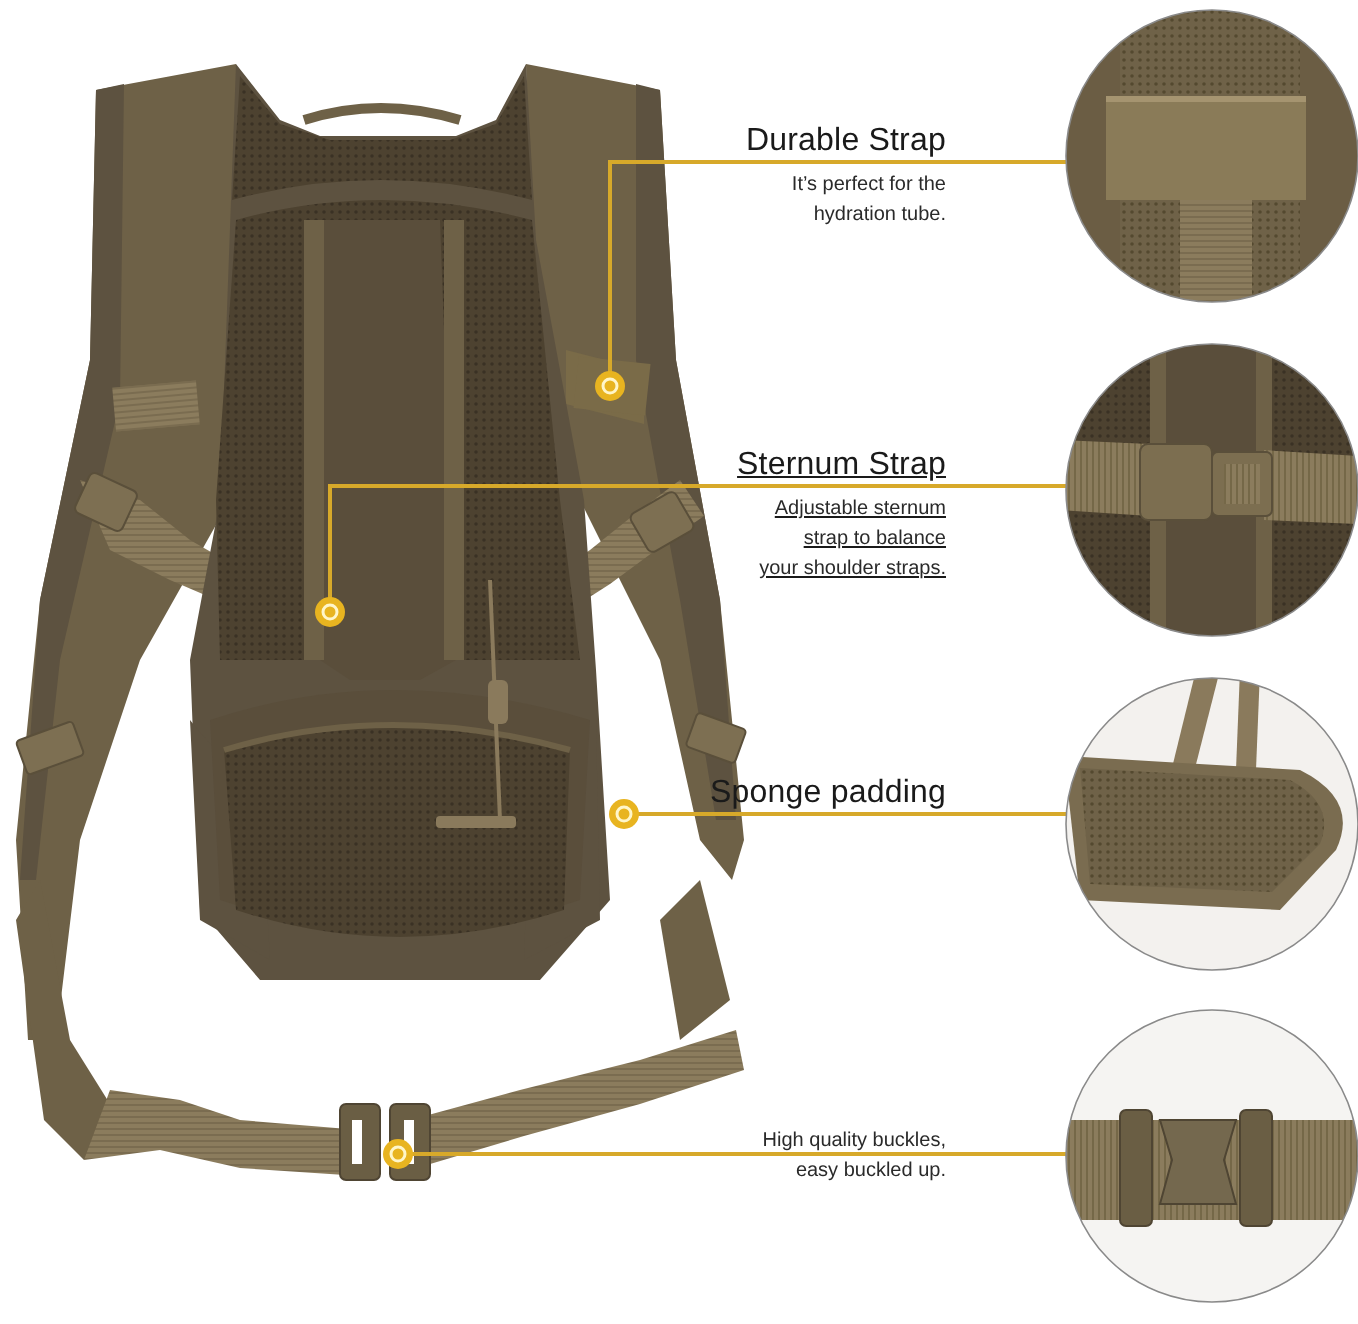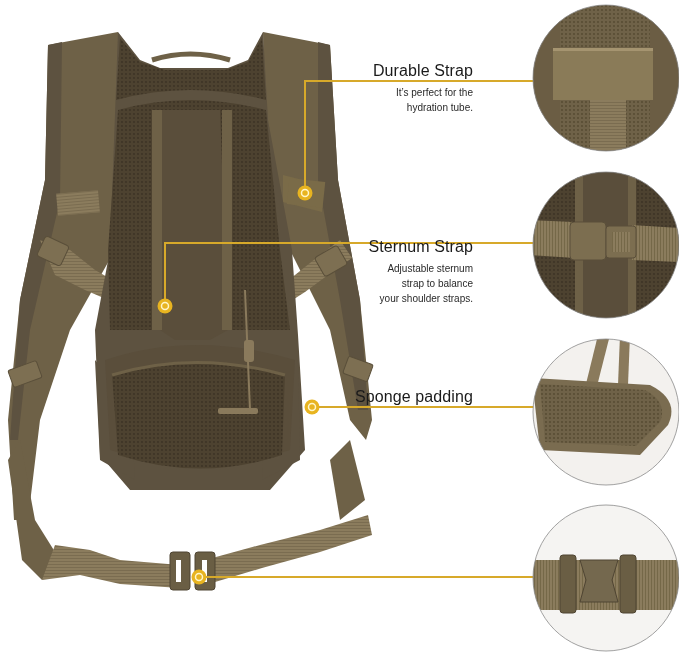--- a/index.html
+++ b/index.html
@@ -166,26 +166,28 @@
     </g>
     <circle cx="606" cy="578" r="73" fill="none" stroke="#8a8a8a" stroke-width="0.8"></circle>
   </svg>
 
   <div class="callout-text" style="right:164px; top:62px;">
     <div class="callout-title">Durable Strap</div>
     <div class="callout-desc">It’s perfect for the
 hydration tube.</div>
   </div>
 
-  <div class="callout-text" style="right:164px; top:238px;">
+  <div class="callout-text" style="right:164px; top:224px;text-decoration:underline;">
     <div class="callout-title">Sternum Strap</div>
     <div class="callout-desc">Adjustable sternum
 strap to balance
 your shoulder straps.</div>
   </div>
 
   <div class="callout-text" style="right:164px; top:388px;margin-left:24px;">
     <div class="callout-title">Sponge padding</div>
   </div>
 
   <div class="callout-text" style="right:164px; top:558px;">
+    <div class="callout-desc">High quality buckles,
+easy buckled up.</div>
   </div>
 </div>
 
 </body></html>

